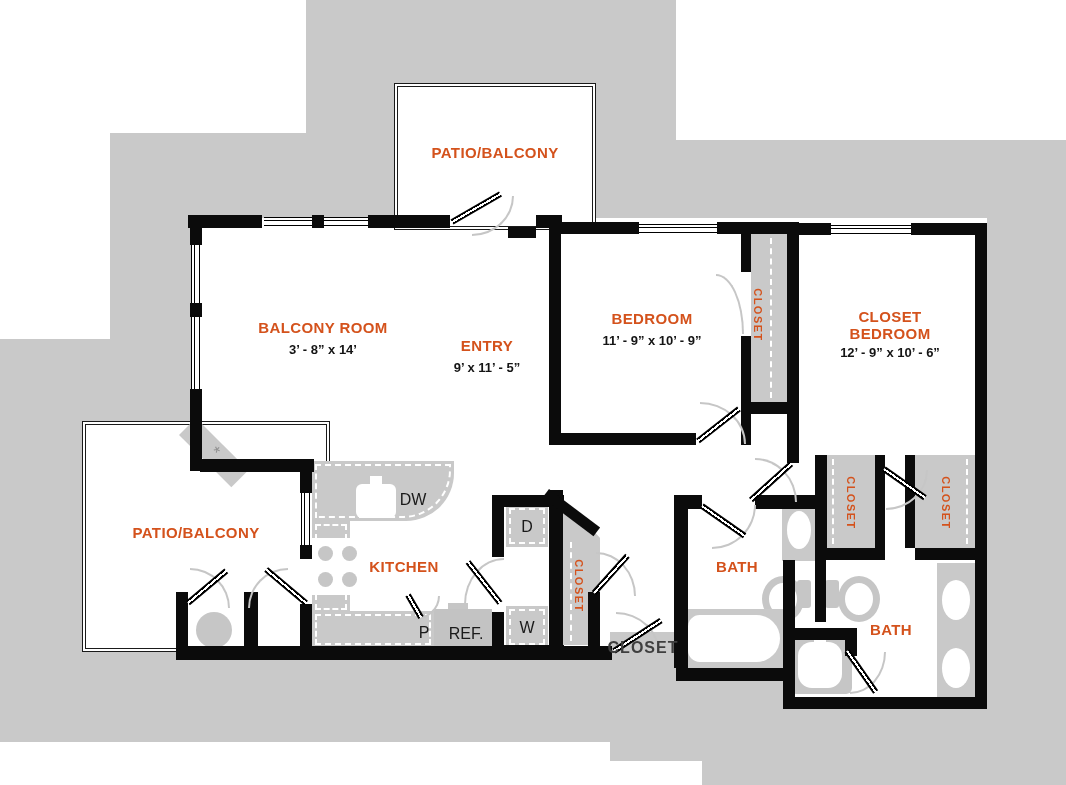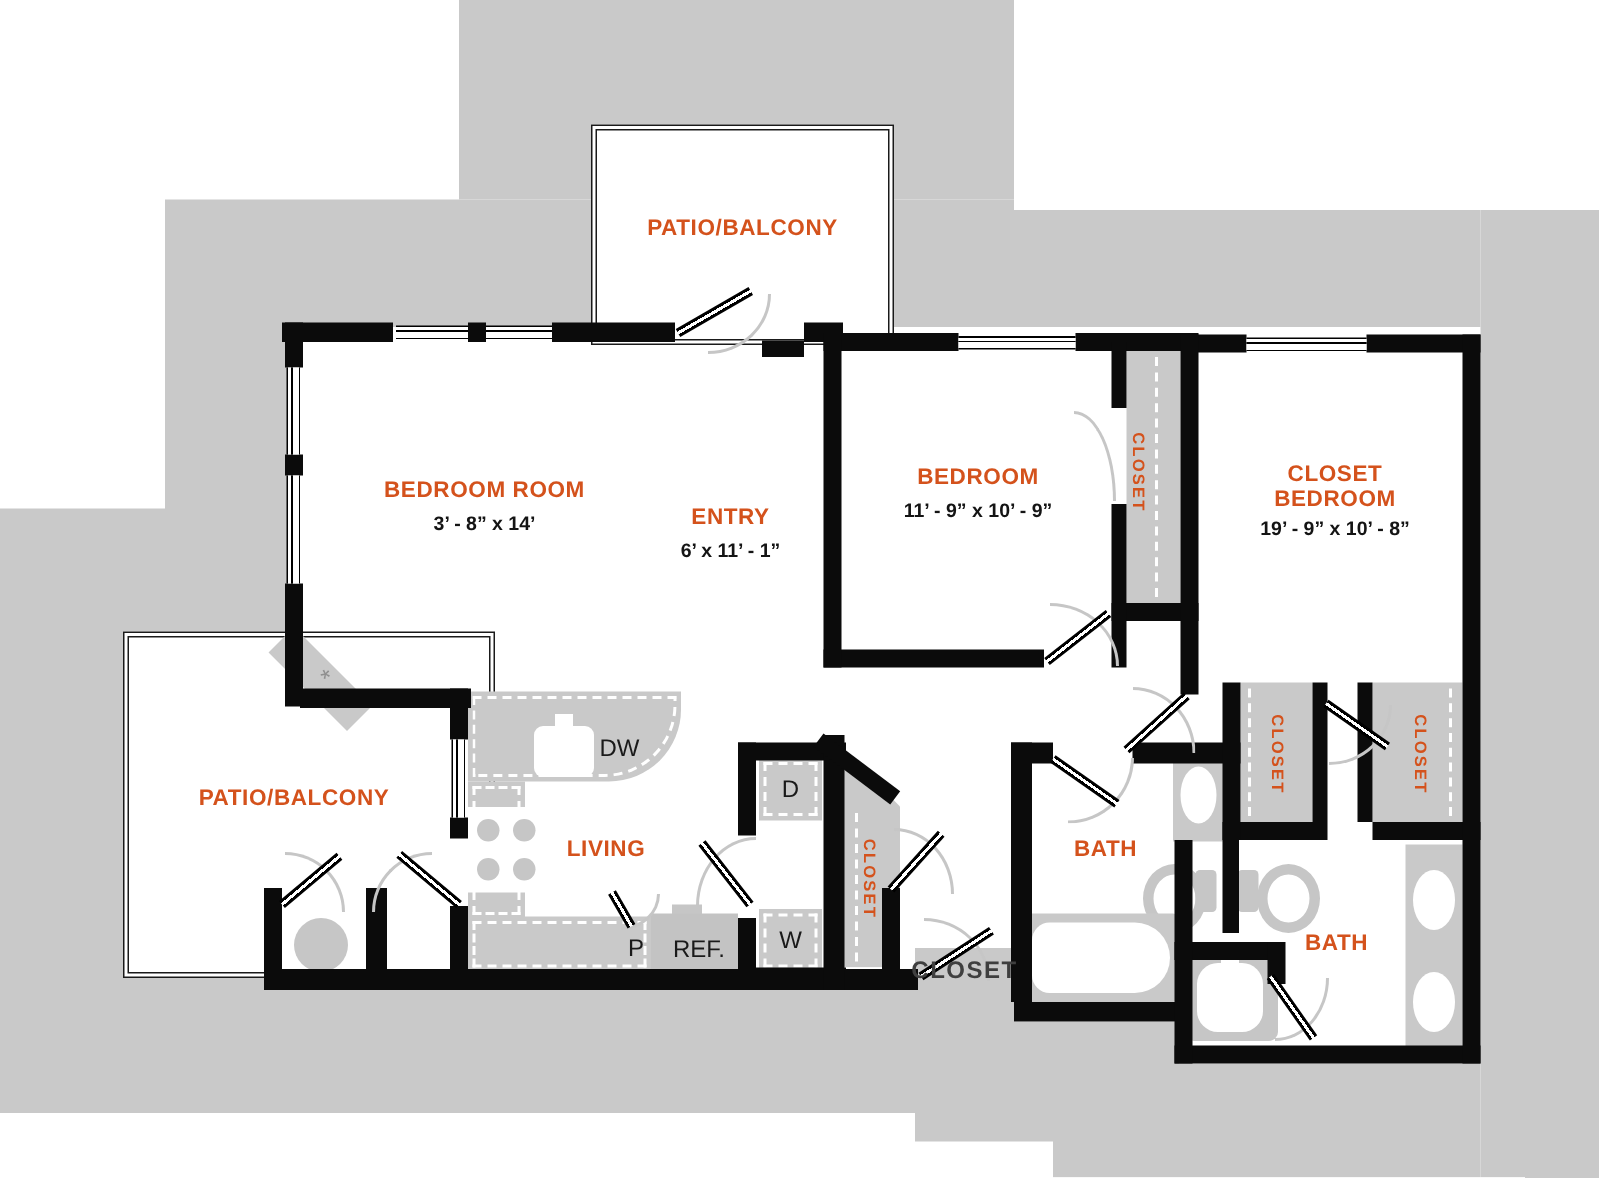--- a/index.html
+++ b/index.html
@@ -198,30 +198,30 @@
   <div class="leaf" style="left:884px;top:466px;width:50px;transform:rotate(35deg)"></div>
   <div class="leaf" style="left:847px;top:648px;width:50px;transform:rotate(55deg)"></div>
   <div class="leaf" style="left:594px;top:590px;width:50px;transform:rotate(-48deg)"></div>
   <div class="leaf" style="left:500px;top:600px;width:52px;transform:rotate(-128deg)"></div>
   <div class="leaf" style="left:614px;top:648px;width:56px;transform:rotate(-33deg)"></div>
   <div class="leaf" style="left:188px;top:600px;width:50px;transform:rotate(-40deg)"></div>
   <div class="leaf" style="left:306px;top:600px;width:52px;transform:rotate(-140deg)"></div>
   <div class="leaf" style="left:408px;top:592px;width:26px;transform:rotate(60deg)"></div>
 
   <div class="lbl" style="left:495px;top:152px">PATIO/BALCONY</div>
-  <div class="lbl" style="left:323px;top:327px">BEDROOM ROOM</div>
+  <div class="lbl" style="left:323px;top:327px">BALCONY ROOM</div>
   <div class="dims" style="left:323px;top:349px">3’ - 8” x 14’</div>
   <div class="lbl" style="left:487px;top:345px">ENTRY</div>
-  <div class="dims" style="left:487px;top:367px">6’ x 11’ - 1”</div>
+  <div class="dims" style="left:487px;top:367px">9’ x 11’ - 5”</div>
   <div class="lbl" style="left:652px;top:318px">BEDROOM</div>
   <div class="dims" style="left:652px;top:340px">11’ - 9” x 10’ - 9”</div>
   <div class="lbl" style="left:890px;top:316px">CLOSET</div>
   <div class="lbl" style="left:890px;top:333px">BEDROOM</div>
-  <div class="dims" style="left:890px;top:352px">19’ - 9” x 10’ - 8”</div>
-  <div class="lbl" style="left:404px;top:566px">LIVING</div>
+  <div class="dims" style="left:890px;top:352px">12’ - 9” x 10’ - 6”</div>
+  <div class="lbl" style="left:404px;top:566px">KITCHEN</div>
   <div class="lbl" style="left:196px;top:532px">PATIO/BALCONY</div>
   <div class="lbl" style="left:737px;top:566px">BATH</div>
   <div class="lbl" style="left:891px;top:629px">BATH</div>
   <div class="entry-lbl" style="left:643px;top:648px">CLOSET</div>
 
   <div class="vlbl" style="left:758px;top:315px">CLOSET</div>
   <div class="vlbl" style="left:579px;top:586px">CLOSET</div>
   <div class="vlbl" style="left:851px;top:503px">CLOSET</div>
   <div class="vlbl" style="left:946px;top:503px">CLOSET</div>
 

